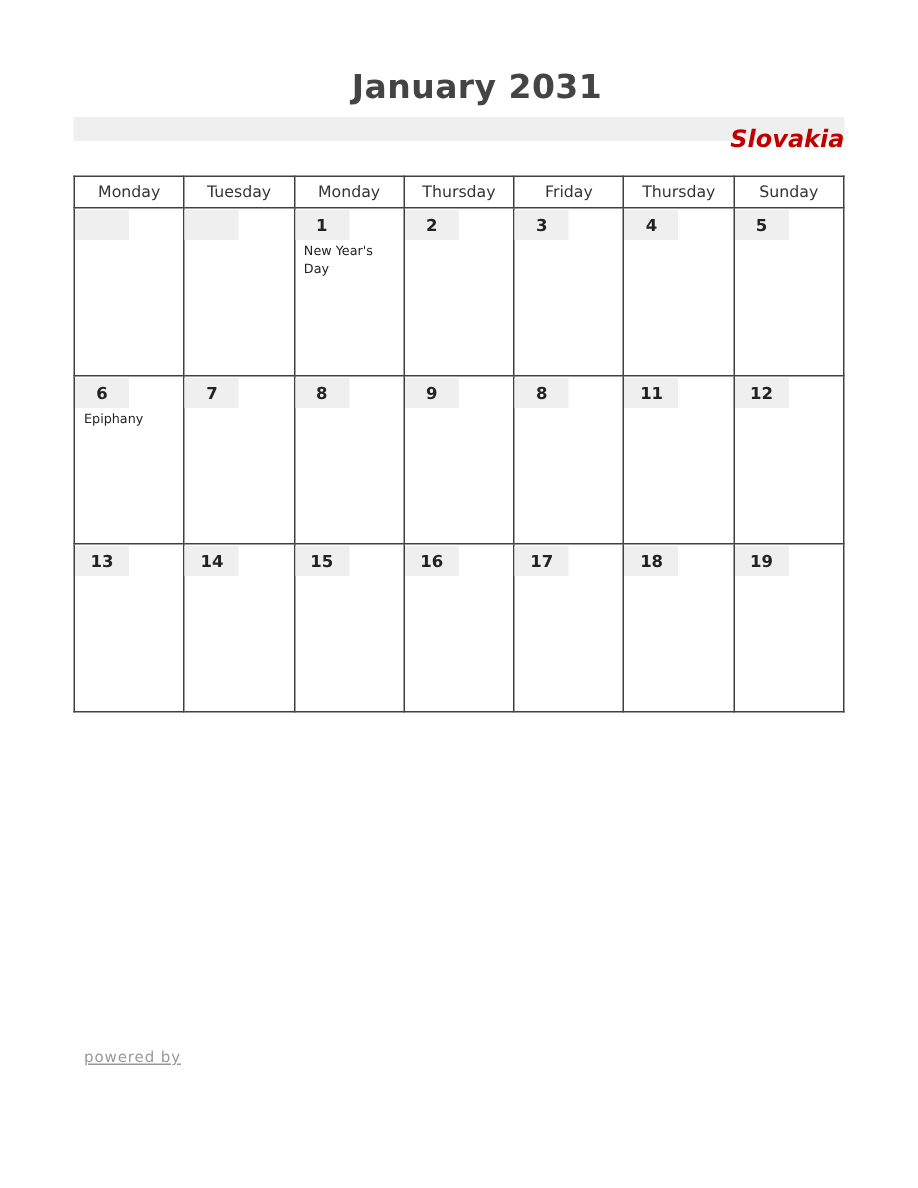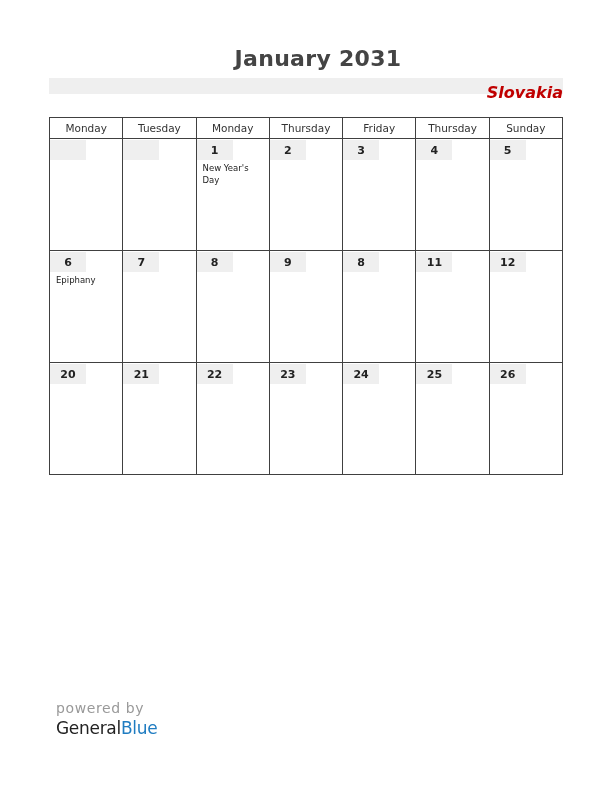--- a/index.html
+++ b/index.html
@@ -8,21 +8,21 @@
     .country-bar { position: absolute; top: 78px; left: 49px; width: 514px; height: 16px; background: #efefef; text-align: right; font-style: italic; }
     .country { font-size: 16px; font-weight: bold; color: #c00000; line-height: 30px; }
     .grid { position: absolute; top: 117px; left: 49px; width: 514px; border-collapse: collapse; table-layout: fixed; }
     .grid th, .grid td { border: 1px solid #404040; padding: 0; }
     .grid th { height: 20px; font-size: 10.5px; font-weight: normal; color: #333; text-align: center; }
     .grid td { height: 111px; vertical-align: top; position: relative; }
     .daynum { display: block; width: 36px; height: 20px; margin-left: 0; margin-top: 1px; background: #efefef; font-size: 11px; font-weight: bold; line-height: 22px; padding-left: 0; text-align: center; color: #222; }
     .daynum.empty { color: transparent; }
     .holiday { font-size: 8.5px; line-height: 12px; padding: 2px 0 0 6px; color: #222; }
     .footer { position: absolute; top: 700px; left: 56px; }
-    .powered { font-size: 14px; color: #999; letter-spacing: 0.6px; }
+    .powered { font-size: 10px; color: #999; letter-spacing: 0.6px; text-decoration: underline; }
     .brand { font-size: 17px; margin-top: 2px; letter-spacing: -0.3px; }
     .brand .gen { color: #222; }
     .brand .blue { color: #1f7cc1; }
   </style>
 </head>
 <body>
 
 <div class="title">January 2031</div>
 <div class="country-bar">
   <span class="country">Slovakia</span>
@@ -84,42 +84,39 @@
         </td>
         <td>
           <span class="daynum">11</span>
         </td>
         <td>
           <span class="daynum">12</span>
         </td>
       </tr>
       <tr>
         <td>
-          <span class="daynum">20</span>
+          <span class="daynum">13</span>
         </td>
         <td>
-          <span class="daynum">21</span>
+          <span class="daynum">14</span>
         </td>
         <td>
-          <span class="daynum">22</span>
+          <span class="daynum">15</span>
         </td>
         <td>
-          <span class="daynum">23</span>
+          <span class="daynum">16</span>
         </td>
         <td>
-          <span class="daynum">24</span>
+          <span class="daynum">17</span>
         </td>
         <td>
-          <span class="daynum">25</span>
+          <span class="daynum">18</span>
         </td>
         <td>
-          <span class="daynum">26</span>
+          <span class="daynum">19</span>
         </td>
       </tr>
     </tbody>
 </table>
 
 <div class="footer">
   <div class="powered">powered by</div>
-  <div class="brand">
-    <span class="gen">General</span><span class="blue">Blue</span>
-  </div>
 </div>
 
 </body></html>

